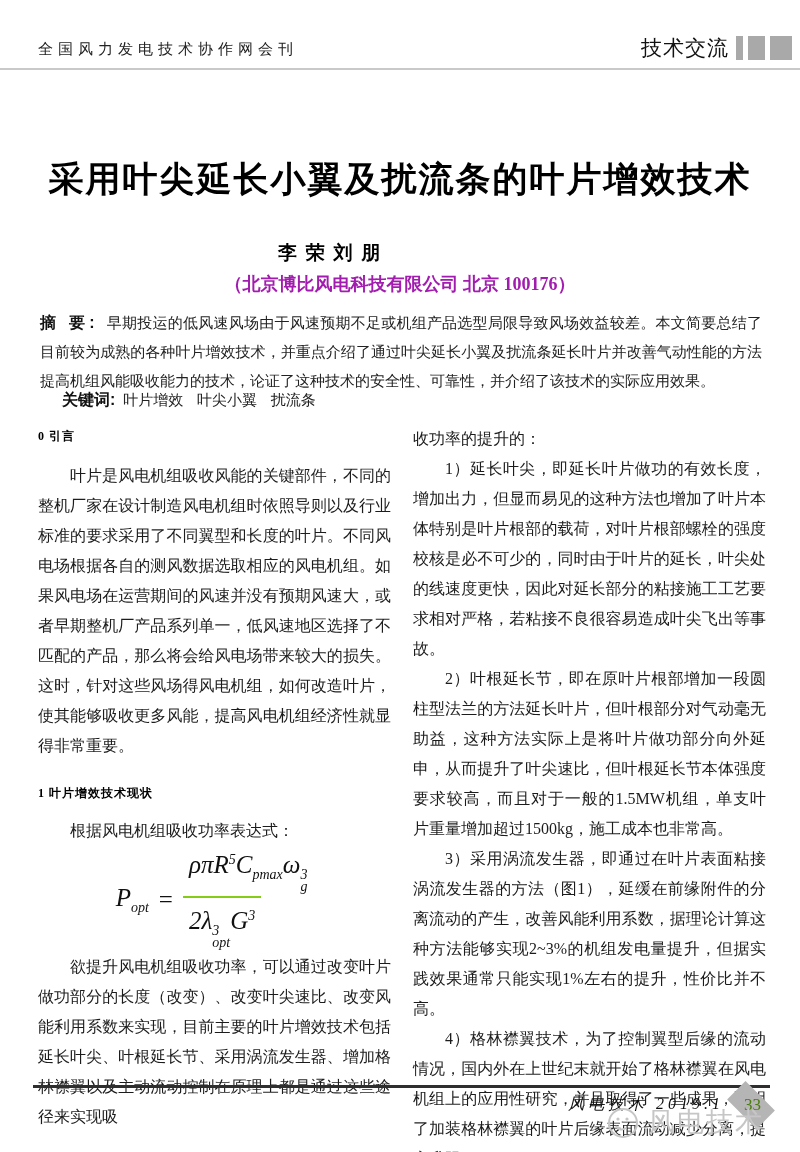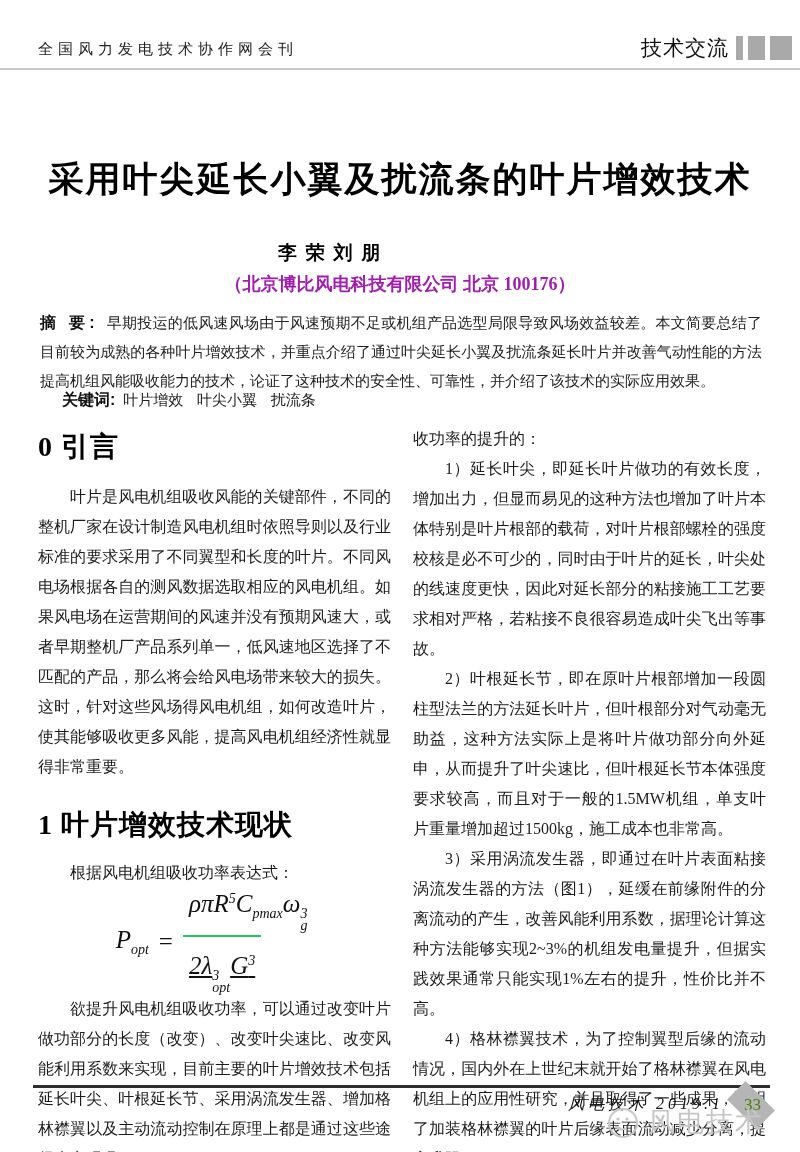--- a/index.html
+++ b/index.html
@@ -57,41 +57,41 @@
     position:absolute; top:390px; left:62px; width:700px;
     font-size:15px; color:#222;
   }
   .keywords .kw { word-spacing:10px; }
 
   
   .cols { position:absolute; top:424px; left:38px; width:728px; display:flex; }
   .col { width:353px; }
   .col-left { margin-right:22px; }
   .col h2 {
-    font-size:28px; font-weight:bold; color:#000; letter-spacing:1px;
+    font-size:12px; font-weight:bold; color:#000; letter-spacing:1px;
   }
   .h-s0 { margin:4px 0 16px 0; }
   .h-s1 { margin:24px 0 14px 0; }
   .col p {
     font-size:16px; line-height:30px; text-align:justify; color:#1c1c1c;
   }
   .indent { text-indent:2em; }
 
   
   .formula {
     margin:12px 0 10px 0; height:84px;
     display:flex; align-items:center; justify-content:center;
     font-size:25px; font-style:italic; color:#111;
     font-family:"Liberation Serif","DejaVu Serif",serif;
   }
   .formula sub, .formula sup { font-size:14px; font-style:italic; }
   .f-eq { font-style:normal; margin:0 10px; }
   .frac { display:inline-flex; flex-direction:column; align-items:flex-start; vertical-align:middle; }
   .frac .num { padding:0 6px 3px 6px; }
-  .frac .den { padding:15px 6px 0 6px; border-top:2px solid #22c55e;text-decoration:underline; }
+  .frac .den { padding:9px 6px 0 6px; border-top:2px solid #84cc16; }
   .ss { display:inline-flex; flex-direction:column; align-items:flex-start; vertical-align:-6px; line-height:12px; font-size:14px; }
   .ss span { display:block; }
 
   
   .ftr-rule { position:absolute; top:1085px; left:33px; width:737px; height:3px; background:#2e2e2e; }
   .ftr { position:absolute; top:1094px; right:76px; font-size:16px; font-style:italic; letter-spacing:4px; color:#111; }
   .diamond-wrap { position:absolute; top:1090px; right:18px; width:58px; height:34px; }
   .diamond {
     position:absolute; left:14px; top:2px; width:26px; height:26px;
     background:#b5b5b5; transform:rotate(45deg) scaleX(1.6);

